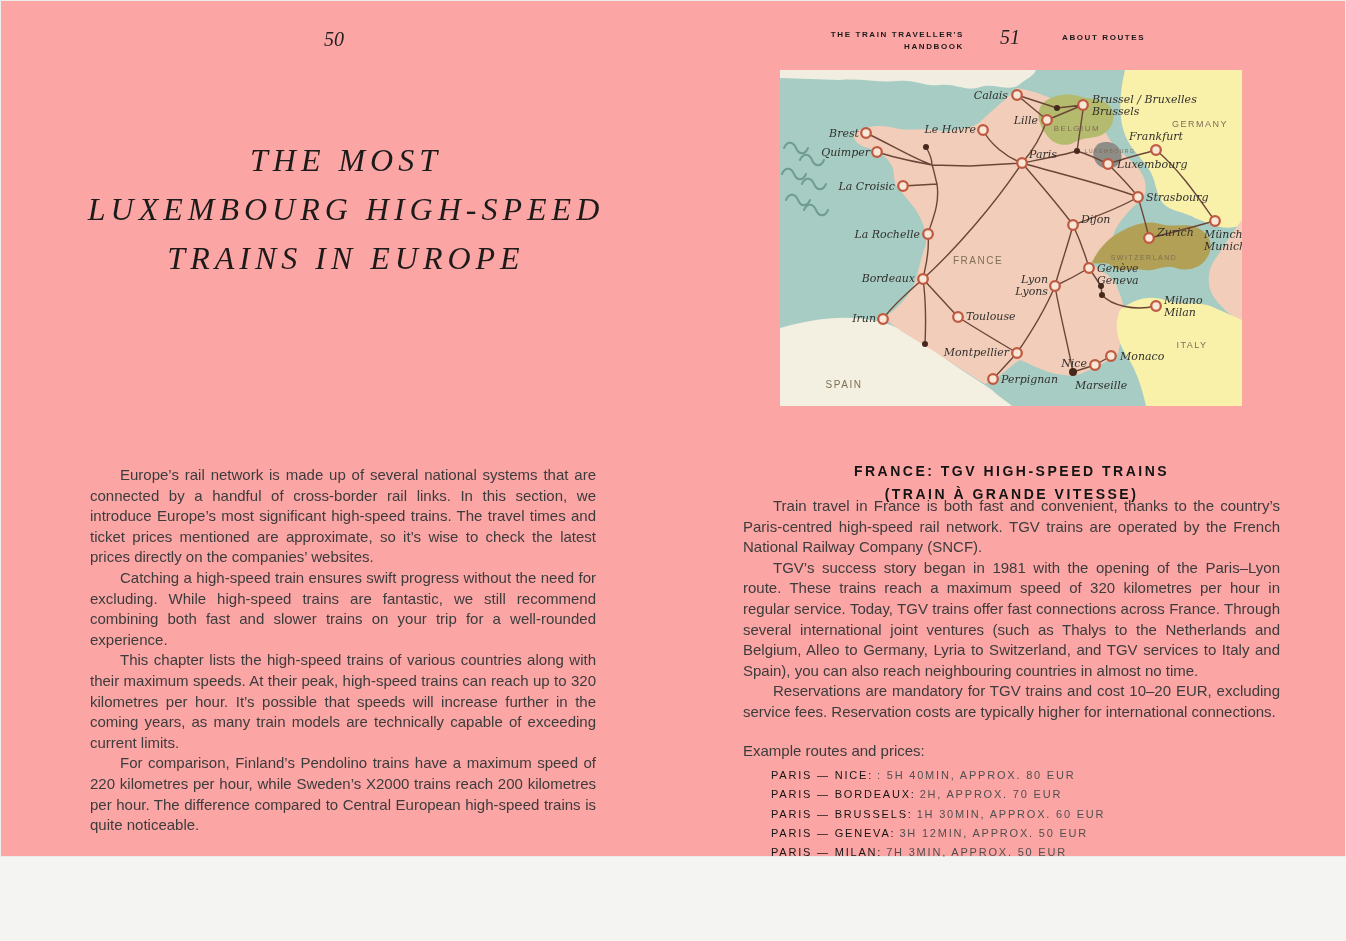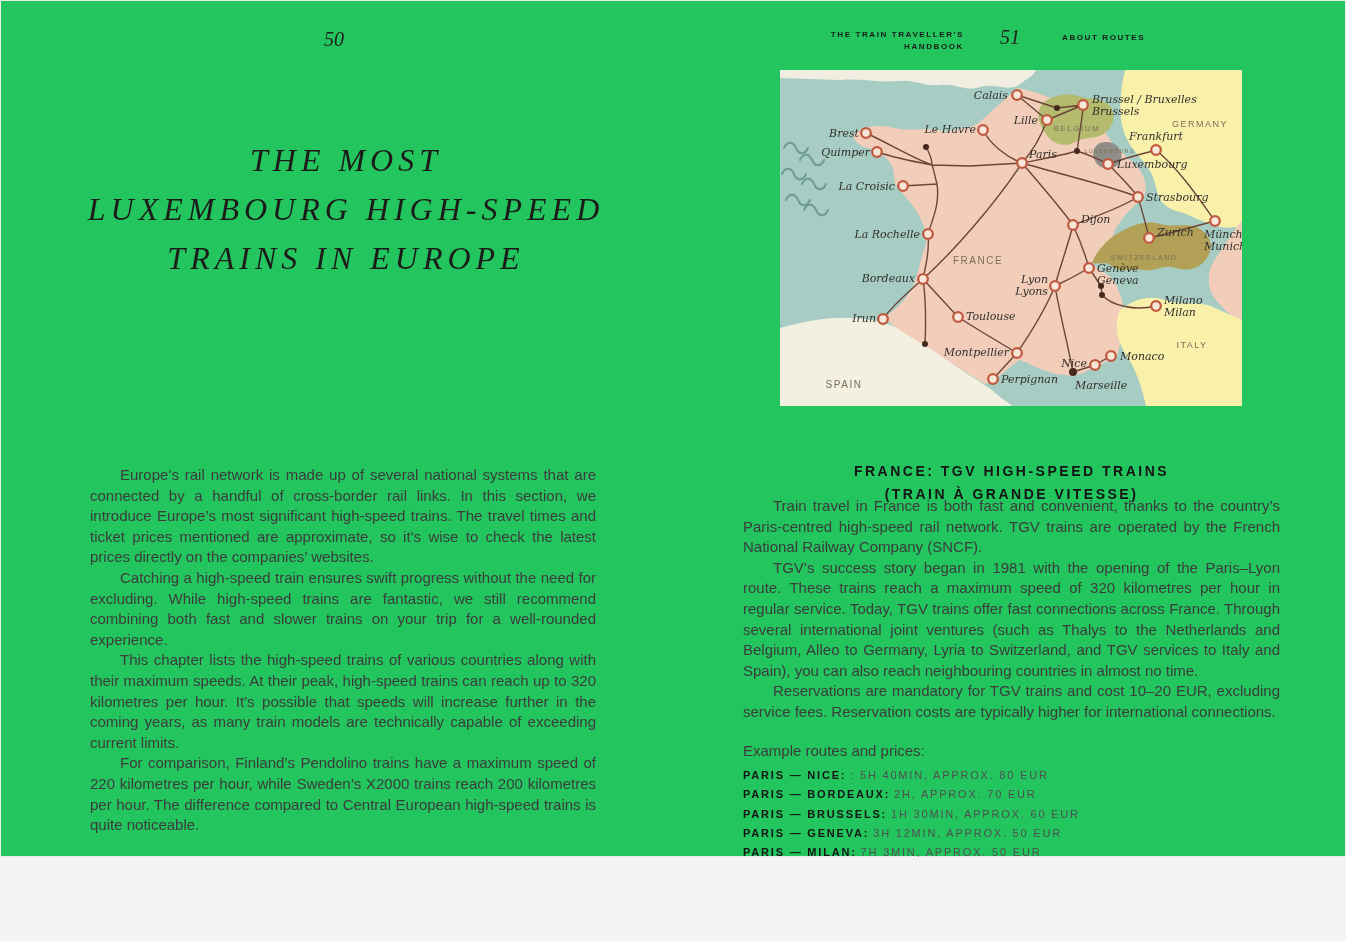--- a/index.html
+++ b/index.html
@@ -1,17 +1,17 @@
 <!DOCTYPE html>
 <html><head>
 <meta charset="utf-8">
 <style>
   html,body { margin:0; padding:0; background:#f4f4f2; }
   .spread {
-    position:relative; width:1346px; height:857px; background:#22c55e;
+    position:relative; width:1346px; height:857px; background:#fca5a5;
     font-family:"Liberation Sans", sans-serif; overflow:hidden;
     box-shadow: inset 0 0 0 1px #ececea;
   }
   
   .page-number {
     position:absolute; font-family:"Liberation Serif", serif; font-style:italic;
     font-size:20px; color:#23211f;
   }
   .pn-left  { left:324px; top:28px; }
   .pn-right { left:1000px; top:26px; }
@@ -35,21 +35,21 @@
   }
   
   .section-heading {
     position:absolute; left:743px; top:436px; width:537px; text-align:center;
     font-size:14px; font-weight:bold; letter-spacing:2.5px; line-height:23px; color:#141414;margin-top:24px;
   }
   
   .routes-block { position:absolute; left:743px; top:742px; width:537px; }
   .routes-intro { font-size:15px; color:#3c3c3c; margin:0 0 7px 0; }
   .route-row { font-size:11px; letter-spacing:1.8px; line-height:19.3px; color:#4f4f4f; white-space:nowrap; }
-  .route-label { font-weight:bold; color:#151515; margin-right:4px; }
+  .route-label { font-weight:normal; color:#151515; margin-right:4px;margin-left:28px; }
   
   .bottom-rule { position:absolute; left:0; top:913px; width:1346px; height:2px;
     background:#39322a; box-shadow:0 2px 0 rgba(120,110,95,0.15); }
   
   .map-illustration { position:absolute; left:780px; top:70px; width:462px; height:336px; }
   .route-net { fill:none; stroke:#6b4637; stroke-width:1.4; stroke-linecap:round; stroke-linejoin:round; }
   .city-label { font-family:"DejaVu Serif", serif; font-style:italic; font-size:11px; fill:#32302c; }
   .region-label { font-family:"Liberation Sans", sans-serif; fill:#7d6e56; letter-spacing:1.5px; }
   .wave { fill:none; stroke:#6f9c92; stroke-width:2; stroke-linecap:round; }
 </style>

